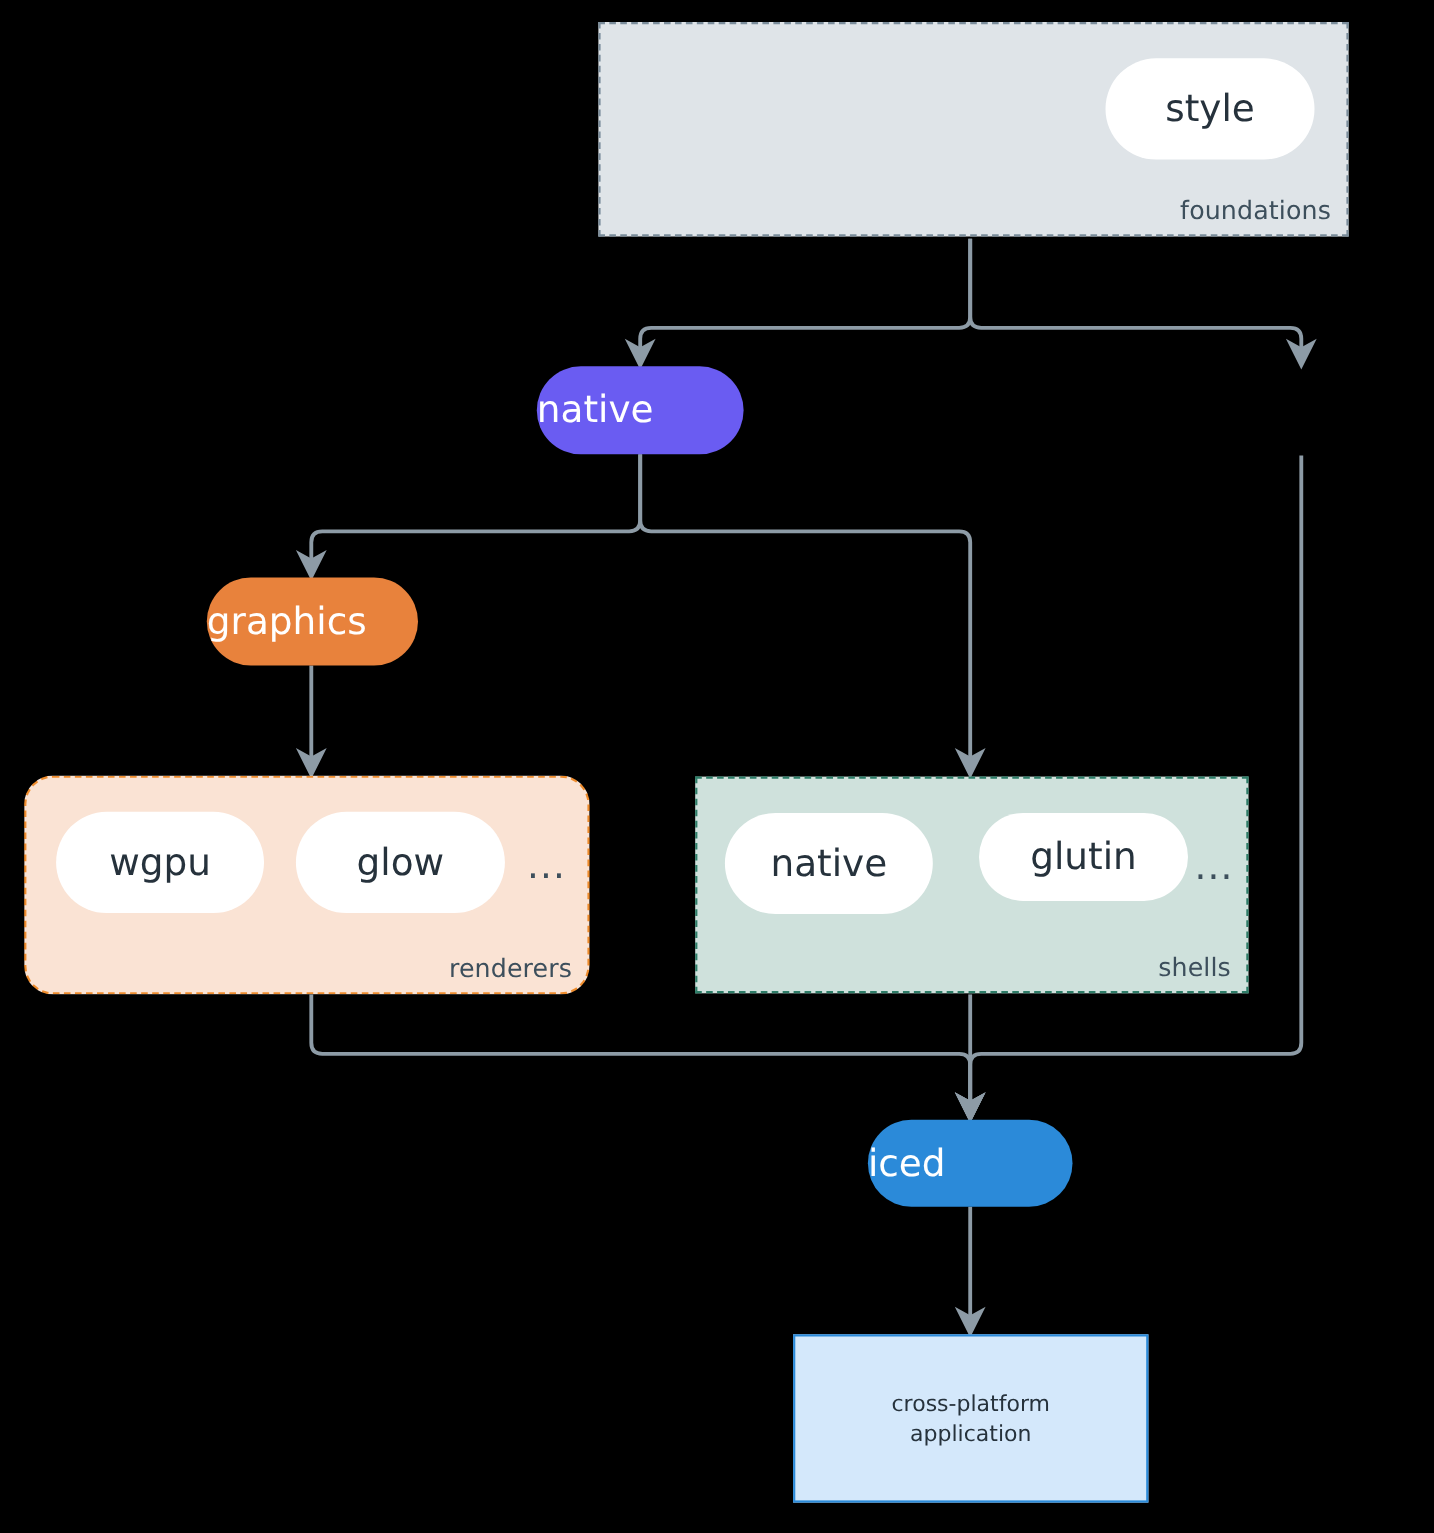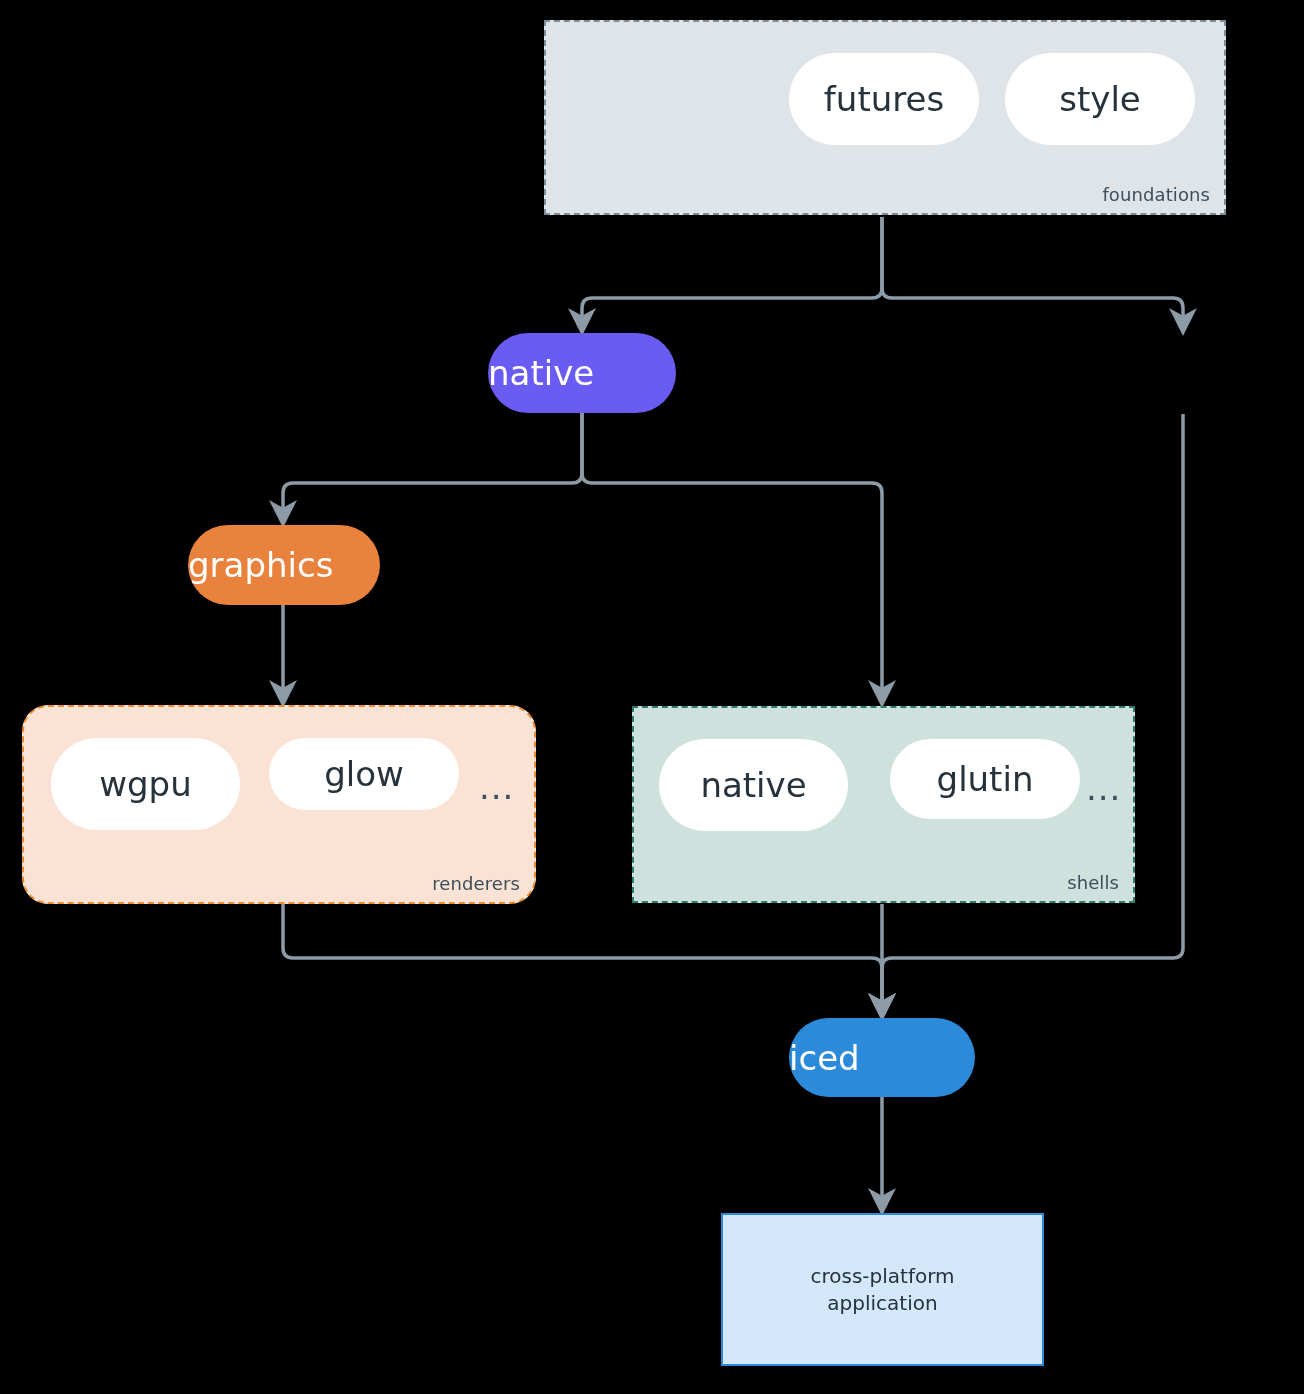--- a/index.html
+++ b/index.html
@@ -28,21 +28,21 @@
   .group {
     position: absolute;
     box-sizing: border-box;
     border-style: dashed;
     border-width: 2px;
   }
   .group-label {
     position: absolute;
     right: 14px;
     bottom: 8px;
-    font-size: 18px;
+    font-size: 23px;
     color: #3d4f5c;
     letter-spacing: 0.1px;
     white-space: nowrap;
     margin-top: 15px;
   }
   .group-foundations {
     left: 544px;
     top: 20px;
     width: 682px;
     height: 195px;
@@ -171,42 +171,39 @@
     <path d="M283,904 L283,948 Q283,958 293,958 L872,958 Q882,958 882,968 L882,1007" fill="none" stroke="#8d9ba6" stroke-width="3.5" marker-end="url(#arrow)"></path>
 
     <path d="M882,904 L882,1007" fill="none" stroke="#8d9ba6" stroke-width="3.5" marker-end="url(#arrow)"></path>
 
     <path d="M1183,414 L1183,948 Q1183,958 1173,958 L892,958 Q882,958 882,968 L882,1007" fill="none" stroke="#8d9ba6" stroke-width="3.5" marker-end="url(#arrow)"></path>
 
     <path d="M882,1097 L882,1202" fill="none" stroke="#8d9ba6" stroke-width="3.5" marker-end="url(#arrow)"></path>
   </svg>
 
   <div class="group group-foundations">
-    <div class="pill-white" style="left:243px;top:31px;width:190px;height:92px;">
-      <span>futures</span>
-    </div>
     <div class="pill-white" style="left:459px;top:31px;width:190px;height:92px;">
       <span>style</span>
     </div>
     <div class="group-label">foundations</div>
   </div>
 
   <div class="pill pill-native">
     <span>native</span>
   </div>
 
   <div class="pill pill-graphics">
     <span>graphics</span>
   </div>
 
   <div class="group group-renderers">
     <div class="pill-white" style="left:27px;top:31px;width:189px;height:92px;">
       <span>wgpu</span>
     </div>
-    <div class="pill-white" style="left:245px;top:31px;width:190px;height:72px;">
+    <div class="pill-white" style="left:245px;top:31px;width:190px;height:92px;">
       <span>glow</span>
     </div>
     <div class="ellipsis" style="left:455px;top:63px;">...</div>
     <div class="group-label">renderers</div>
   </div>
 
   <div class="group group-shells">
     <div class="pill-white" style="left:25px;top:31px;width:189px;height:92px;">
       <span>native</span>
     </div>

